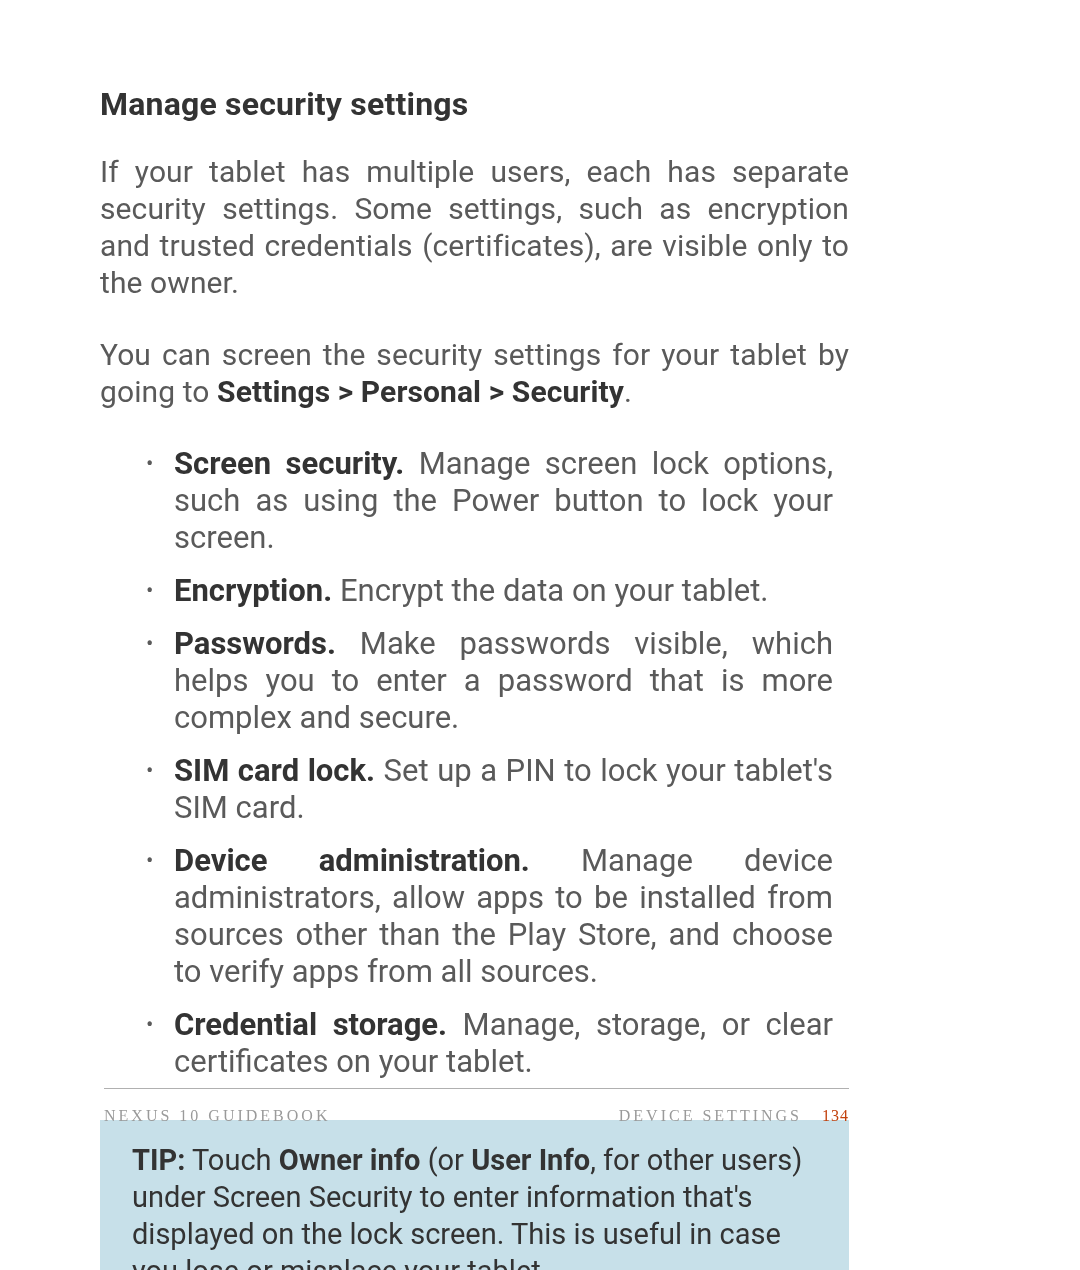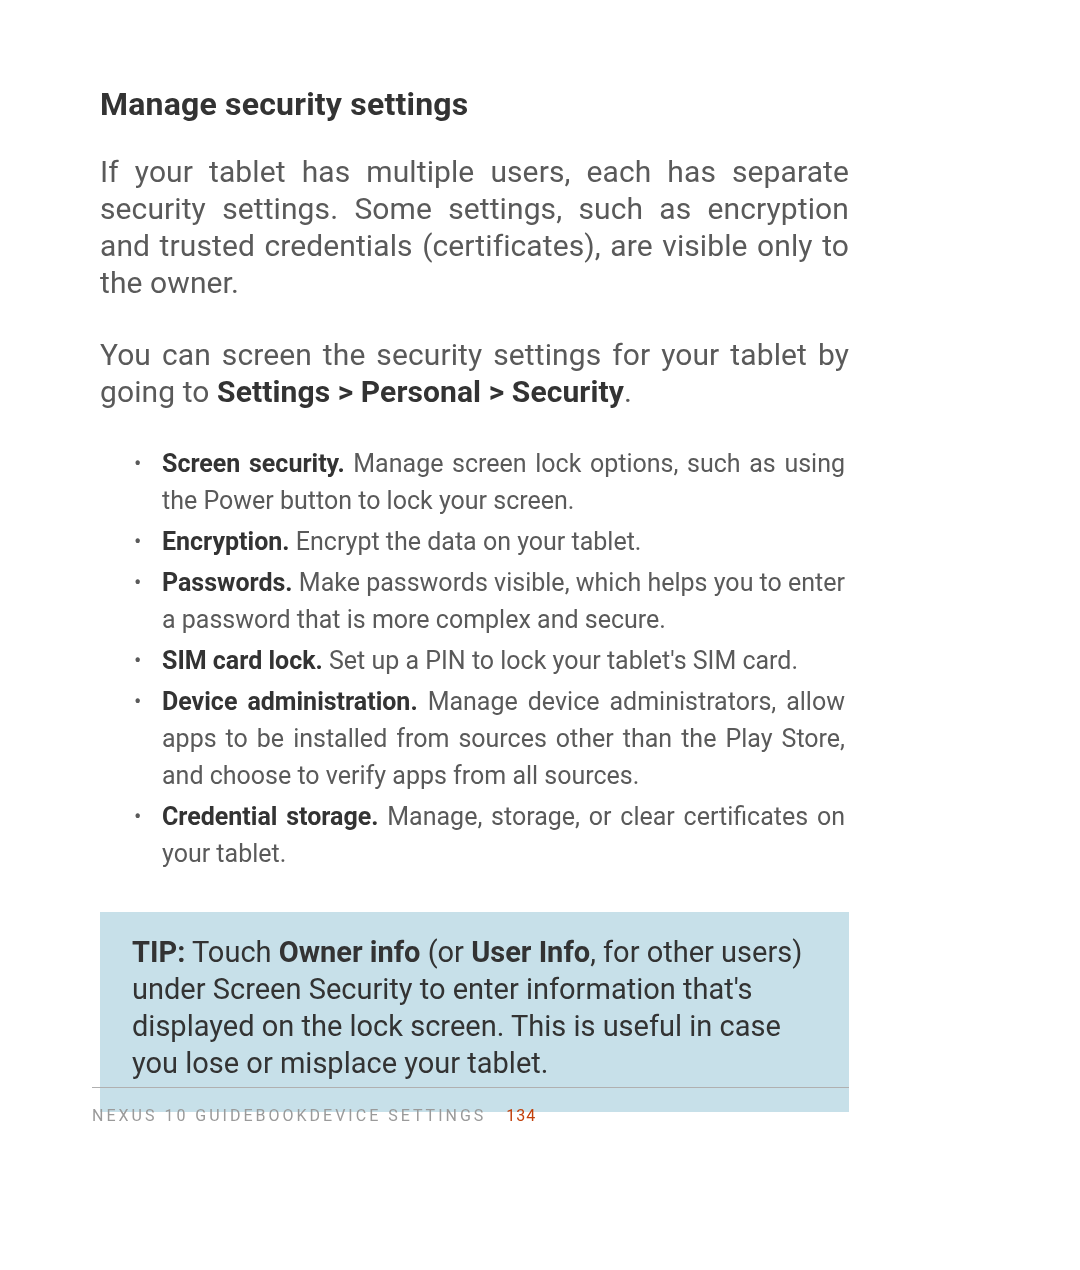--- a/index.html
+++ b/index.html
@@ -38,54 +38,56 @@
     font-weight: 700;
     color: #333333;
   }
   ul.bullets {
     list-style: none;
     padding: 0 0 0 30px;
     margin: 0 0 30px 0;
   }
   ul.bullets li {
     position: relative;
-    font-size: 25px;
+    font-size: 31px;
     line-height: 37px;
     color: #5a5a5a;
     text-align: justify;
     padding-left: 28px;
-    margin: 4px;
+    margin: 16px;
   }
   ul.bullets li::before {
     content: "•";
     position: absolute;
     left: 0;
     top: 0;
     color: #5a5a5a;
     font-size: 22px;
   }
   .tip {
     background: #c7e0e9;
     padding: 22px 32px 30px 32px;
     font-size: 29px;
     line-height: 37px;
     color: #333333;
     margin-top: 40px;
   }
   .footer {
     position: absolute;
-    left: 92px;
+    left: 104px;
     right: 95px;
     bottom: 145px;
     border-top: 1px solid #b0b0b0;
     padding-top: 18px;
     display: flex;
+    justify-content: space-between;
     font-size: 16px;
     letter-spacing: 3px;
     color: #9a9a9a;
+    font-family: Liberation Serif, serif;
   }
   .footer .right {
     letter-spacing: 3px;
   }
   .footer .pagenum {
     color: #c2410c;
     margin-left: 20px;
     letter-spacing: 1px;
   }
 </style>

